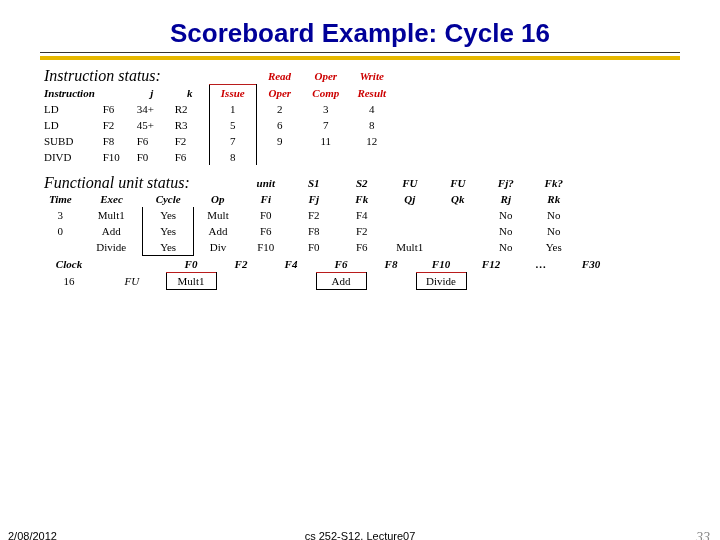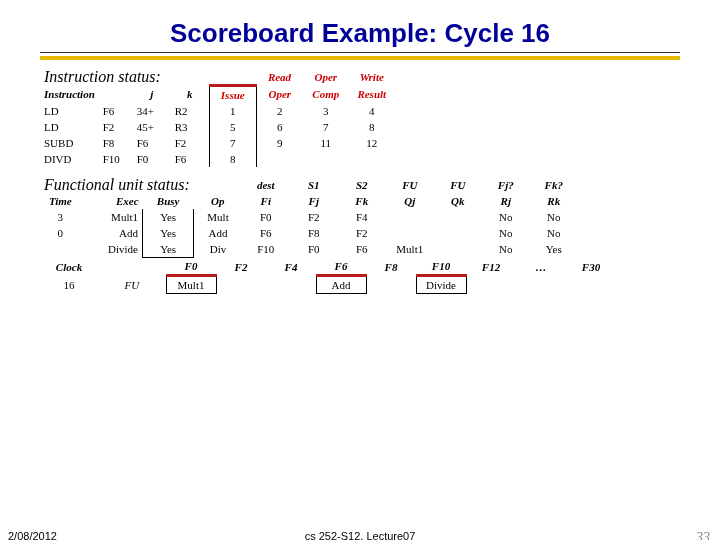--- a/index.html
+++ b/index.html
@@ -50,26 +50,26 @@
 
   table { border-collapse: collapse; }
   td, th { padding: 1px 4px; font-size: 11px; height: 14px; line-height: 14px; white-space: nowrap; }
   th { font-weight: bold; font-style: italic; }
 
   
   .instr-table td, .instr-table th { text-align: center; }
   .instr-table .left { text-align: left; }
   .instr-table .num { text-align: left; }
   .box-lr { border-left: 1px solid #000; border-right: 1px solid #000; }
-  .box-t  { border-top: 3px solid #b91c1c; }
+  .box-t  { border-top: 1px solid #b91c1c; }
   .box-b  { border-bottom: 1px solid #000; }
 
   
   .fu-table td, .fu-table th { text-align: center; }
-  .fu-table .left { text-align: right; }
+  .fu-table .left { text-align: center; }
 
   
   .reg-table td, .reg-table th { text-align: center; }
 
   .footer {
     position: absolute;
     bottom: 10px;
     left: 0; right: 0;
     font-family: Arial, sans-serif;
     font-size: 11px;
@@ -161,32 +161,32 @@
           <td></td>
         </tr>
       </tbody>
   </table>
 
   <table class="fu-table" style="margin-top:10px;">
     <tbody>
         <tr>
       <th colspan="3" class="left section-label">Functional unit status:</th>
       <th></th>
-      <th>dest</th>
+      <th>unit</th>
       <th>S1</th>
       <th>S2</th>
       <th>FU</th>
       <th>FU</th>
       <th>Fj?</th>
       <th>Fk?</th>
     </tr>
     <tr>
       <th class="fu-time">Time</th>
       <th class="left fu-name">Exec</th>
-      <th class="fu-col">Busy</th>
+      <th class="fu-col">Cycle</th>
       <th class="fu-col">Op</th>
       <th class="fu-col">Fi</th>
       <th class="fu-col">Fj</th>
       <th class="fu-col">Fk</th>
       <th class="fu-col">Qj</th>
       <th class="fu-col">Qk</th>
       <th class="fu-col">Rj</th>
       <th class="fu-col">Rk</th>
     </tr>
     </tbody>

